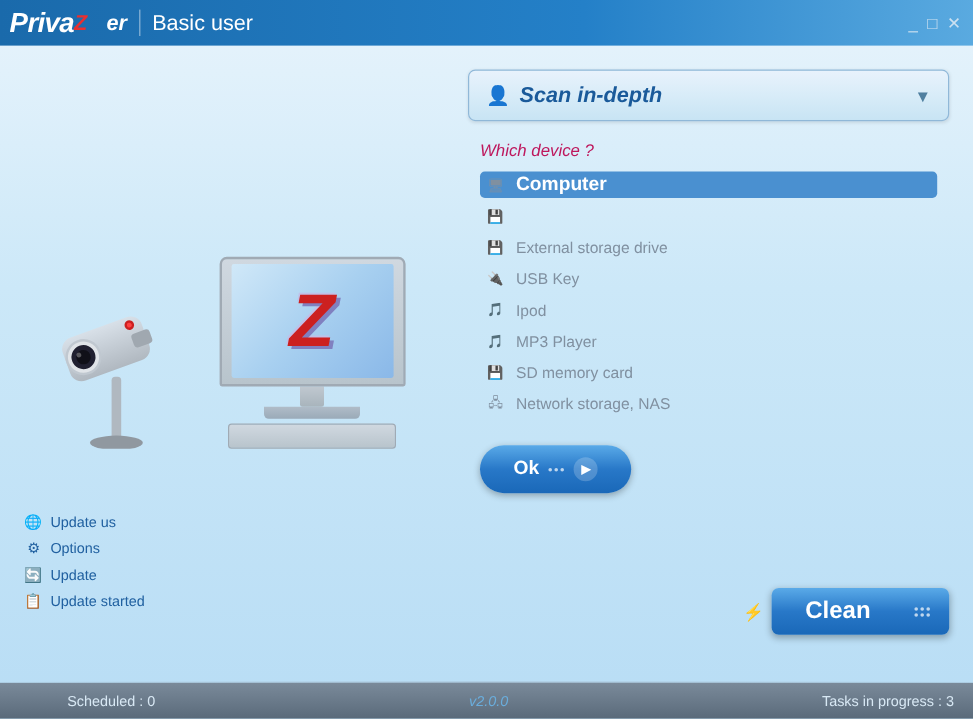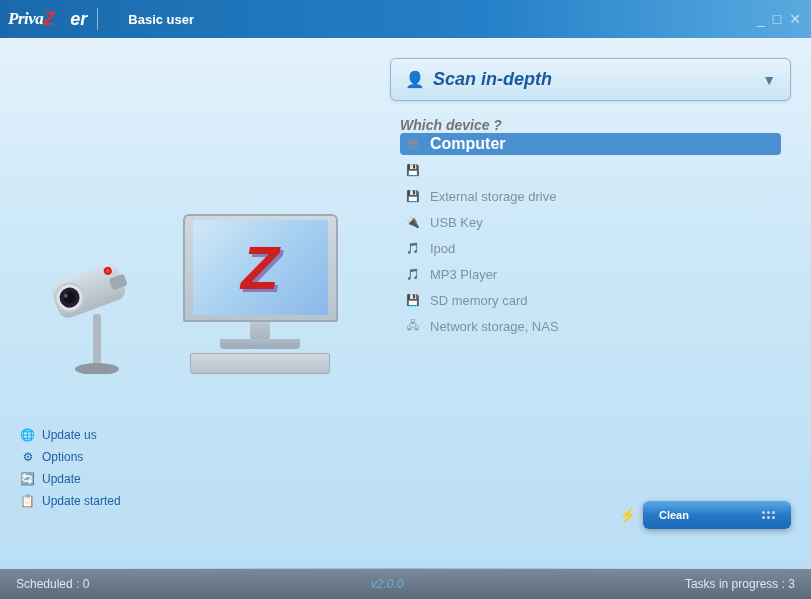--- a/index.html
+++ b/index.html
@@ -21,25 +21,24 @@
       padding: 0 8px;
       position: relative;
     }
     .titlebar-logo {
       display: flex;
       align-items: center;
       gap: 0;
     }
     .logo-priva {
       color: white;
-      font-size: 17px;
+      font-size: 23px;
       font-weight: bold;
       font-style: italic;
       letter-spacing: -0.5px;
-      font-family: Liberation Serif, serif;
     }
     .logo-z {
       color: #e83030;
       font-size: 18px;
       font-weight: bold;
       font-style: italic;
     }
     .logo-er {
       color: white;
       font-size: 18px;
@@ -48,23 +47,22 @@
       margin-left: 16px;
     }
     .titlebar-divider {
       width: 1px;
       height: 22px;
       background: rgba(255,255,255,0.5);
       margin: 0 10px;
     }
     .titlebar-user {
       color: white;
-      font-size: 13px;
-      font-weight: bold;
-      margin-left: 20px;
+      font-size: 18px;
+      font-weight: normal;
     }
     .titlebar-controls {
       position: absolute;
       right: 8px;
       top: 50%;
       transform: translateY(-50%);
       display: flex;
       gap: 4px;
     }
     .titlebar-btn {
@@ -230,24 +228,25 @@
     .scan-arrow {
       color: #5080a0;
       font-size: 14px;
     }
 
     
     .device-section {
       padding: 0 10px;
     }
     .device-question {
-      color: #737373;
+      color: #be185d;
       font-size: 14px;
       font-style: italic;
-      font-weight: bold;
+      font-weight: normal;
+      margin-bottom: 10px;
     }
     .device-list {
       display: flex;
       flex-direction: column;
       gap: 4px;
     }
     .device-item {
       display: flex;
       align-items: center;
       gap: 8px;
@@ -340,21 +339,22 @@
       display: flex;
       align-items: center;
       gap: 8px;
       box-shadow: 0 2px 6px rgba(0,0,0,0.3);
       width: 148px;
       justify-content: space-between;
     }
     .clean-text {
       color: white;
       font-weight: bold;
-      font-size: 11px;
+      font-size: 20px;
+      margin-left: 12px;
     }
     .clean-dots {
       display: flex;
       gap: 2px;
       flex-direction: column;
     }
     .clean-dot-row {
       display: flex;
       gap: 2px;
     }
@@ -385,20 +385,21 @@
       height: 30px;
       background: linear-gradient(180deg, #7a8a9a 0%, #5a6a7a 100%);
       display: flex;
       align-items: center;
       justify-content: space-between;
       padding: 0 16px;
     }
     .status-text {
       color: #d8e8f4;
       font-size: 12px;
+      margin-left: 40px;
     }
     .status-version {
       color: #6aaddc;
       font-size: 12px;
       font-style: italic;
     }
     .status-tasks {
       color: #d8e8f4;
       font-size: 12px;
     }
@@ -552,20 +553,31 @@
         </div>
 
         <div class="device-item">
           <span class="device-icon-img">🖧</span>
           <span class="device-name">Network storage, NAS</span>
         </div>
 
       </div>
     </div>
 
+    <div class="ok-button-container">
+      <button class="ok-button">
+        <span>Ok</span>
+        <span class="ok-dots">
+          <span class="ok-dot"></span>
+          <span class="ok-dot"></span>
+          <span class="ok-dot"></span>
+        </span>
+        <span class="ok-play">▶</span>
+      </button>
+    </div>
   </div>
 
   <div class="clean-area">
     <div style="display:flex; align-items:center; gap:4px;">
       <span class="lightning-icon">⚡</span>
       <button class="clean-button">
         <span class="clean-text">Clean</span>
         <span class="clean-dots">
           <span class="clean-dot-row">
             <span class="clean-dot"></span>

